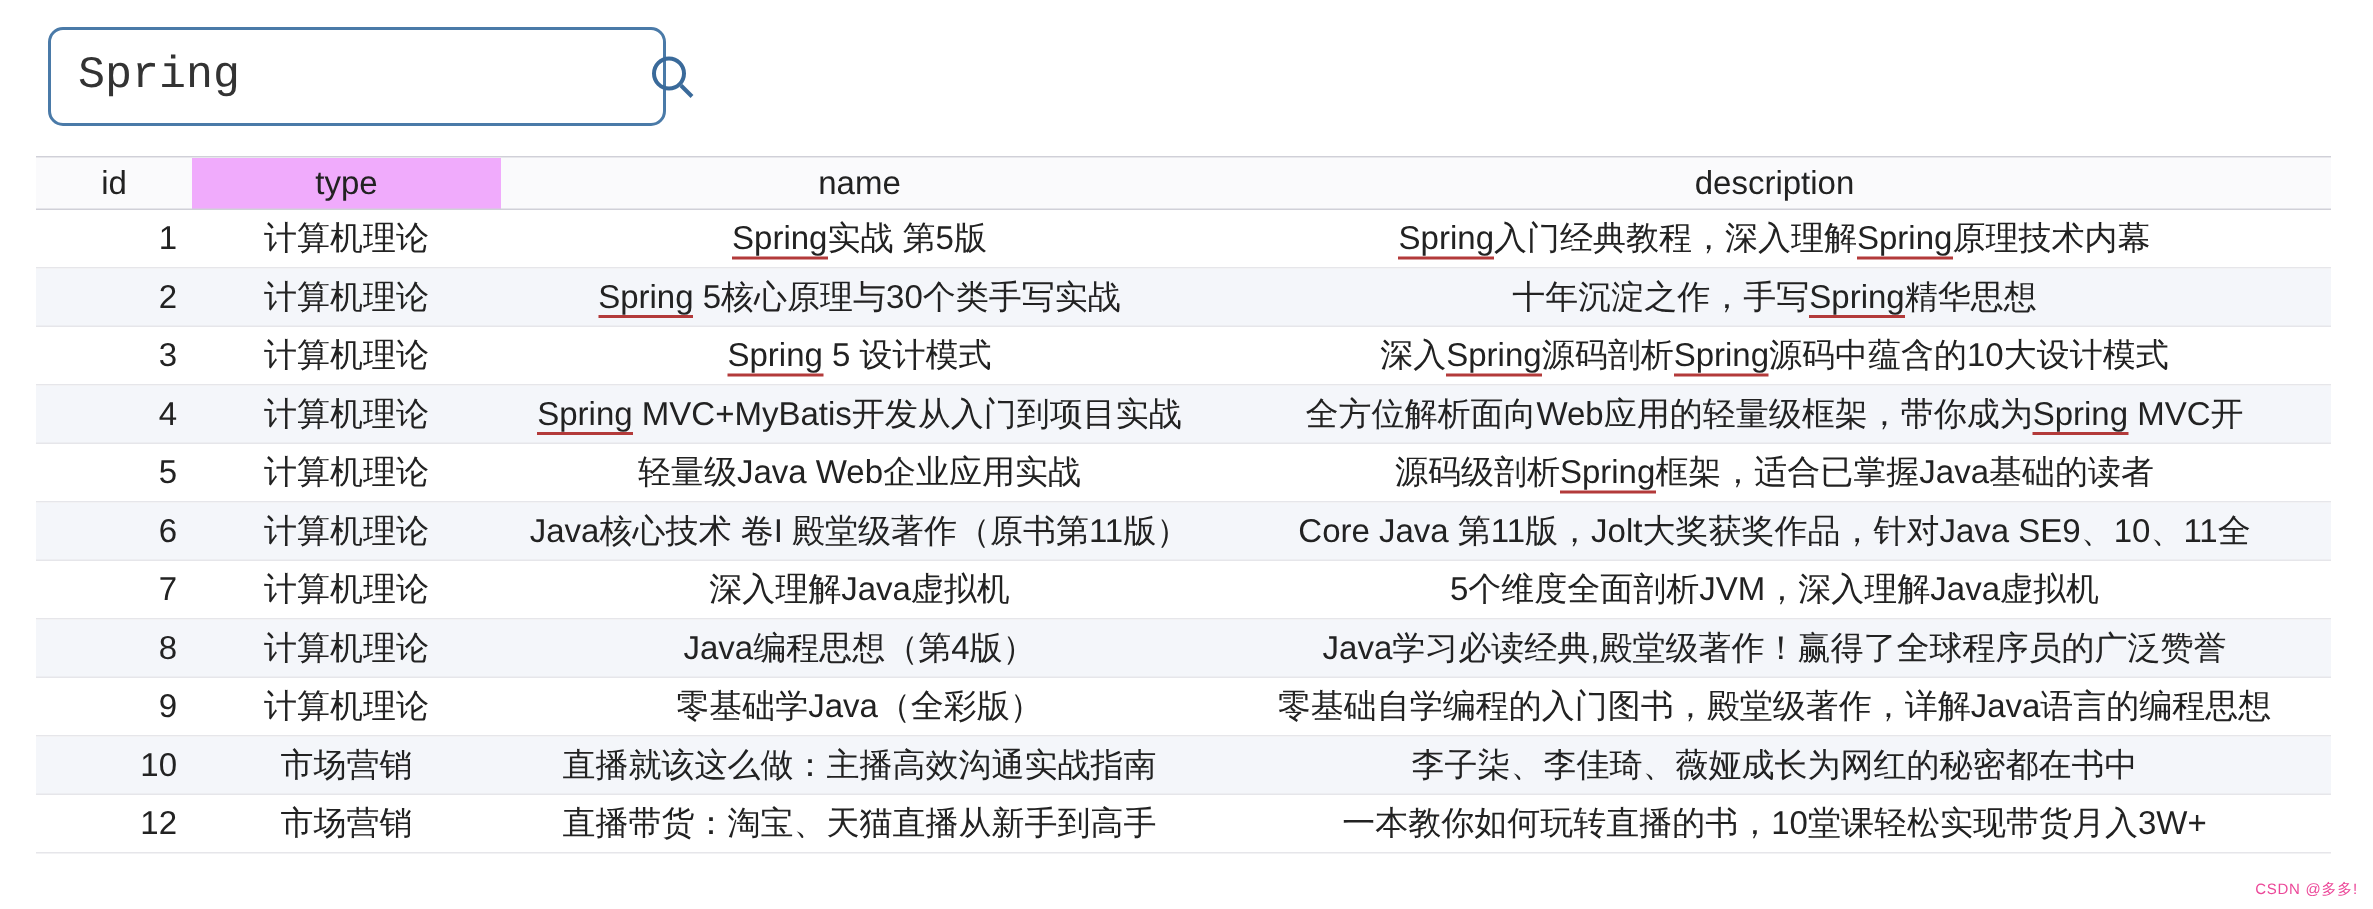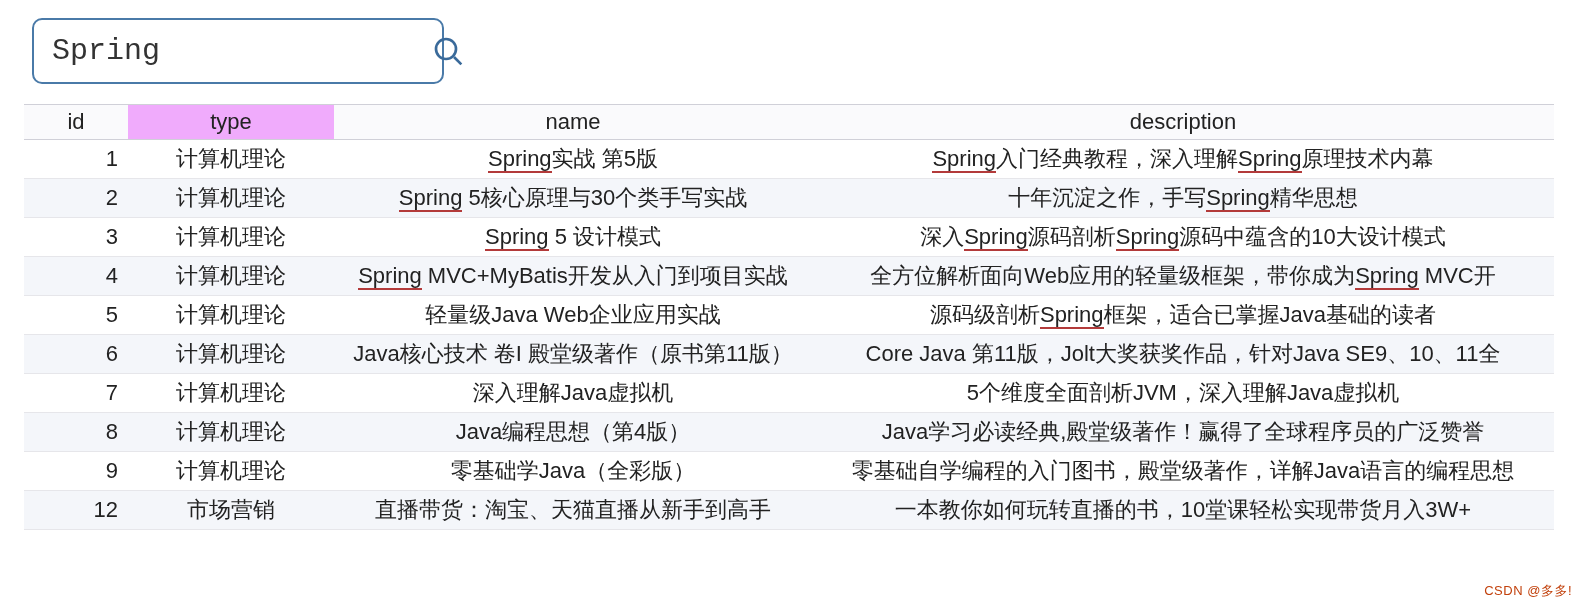--- a/index.html
+++ b/index.html
@@ -70,22 +70,22 @@
   .table tbody tr:nth-child(odd)  td { background: #ffffff; }
   .table tbody tr:nth-child(even) td { background: #f4f6fa; }
   .ul {
     border-bottom: 2px solid #b33a3a;
     padding-bottom: 0px;
   }
   .watermark {
     position: absolute;
     right: 10px;
     bottom: 6px;
-    font-size: 13px;
-    color: #c2410c;
+    font-size: 10px;
+    color: #ec4899;
     letter-spacing: 0.5px;
   }
 </style>
 </head>
 <body>
 
 <div class="search-wrap">
   <input class="search-input" type="text" value="Spring" style="">
   <span class="search-icon">
     <svg viewBox="0 0 24 24" fill="none" stroke="#3a6a9a" stroke-width="2">
@@ -159,20 +159,26 @@
         <td>Java编程思想（第4版）</td>
         <td>Java学习必读经典,殿堂级著作！赢得了全球程序员的广泛赞誉</td>
       </tr>
       <tr>
         <td class="idcell">9</td>
         <td>计算机理论</td>
         <td>零基础学Java（全彩版）</td>
         <td>零基础自学编程的入门图书，殿堂级著作，详解Java语言的编程思想</td>
       </tr>
       <tr>
+        <td class="idcell">10</td>
+        <td>市场营销</td>
+        <td>直播就该这么做：主播高效沟通实战指南</td>
+        <td>李子柒、李佳琦、薇娅成长为网红的秘密都在书中</td>
+      </tr>
+      <tr>
         <td class="idcell">12</td>
         <td>市场营销</td>
         <td>直播带货：淘宝、天猫直播从新手到高手</td>
         <td>一本教你如何玩转直播的书，10堂课轻松实现带货月入3W+</td>
       </tr>
     </tbody>
 </table>
 
 <div class="watermark">CSDN @多多!</div>
 

